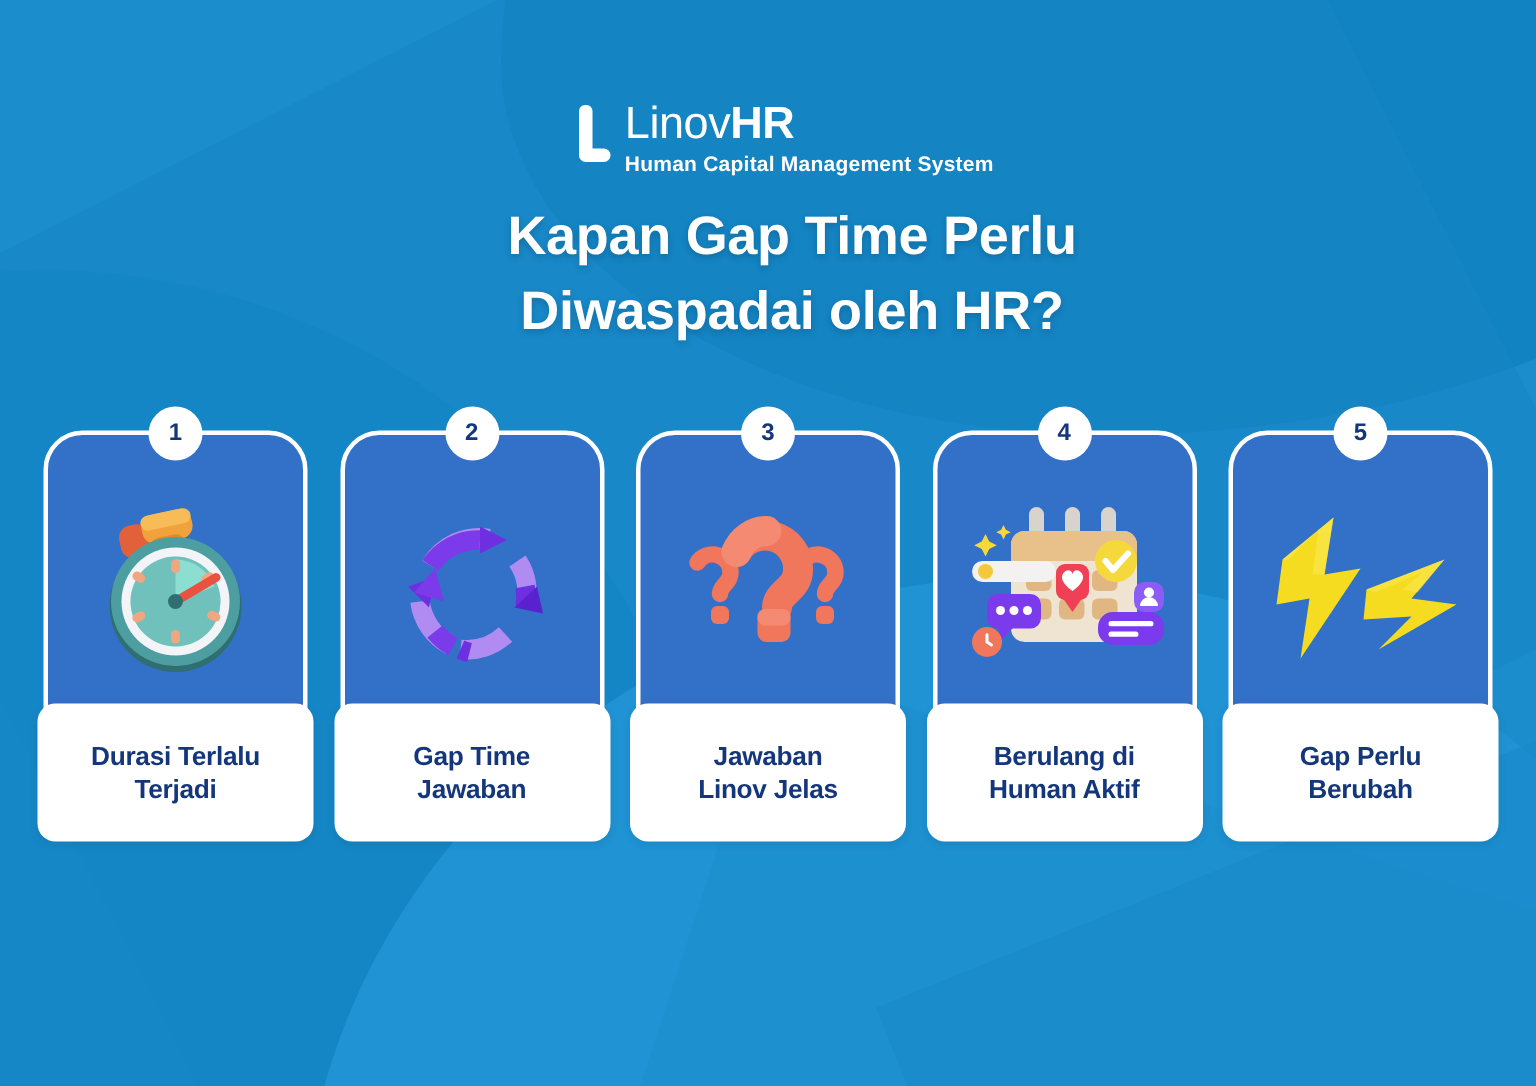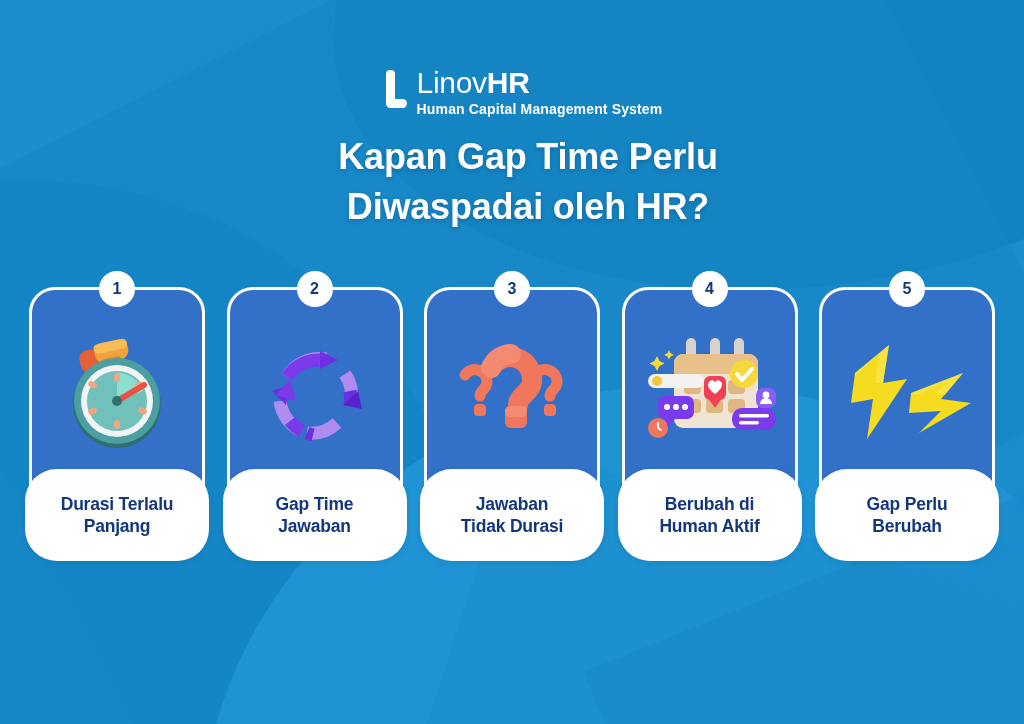--- a/index.html
+++ b/index.html
@@ -211,21 +211,21 @@
     z-index: 4;
   }
 
   .label-panel {
     position: absolute;
     bottom: 0;
     left: -4px;
     width: 184px;
     min-height: 92px;
     background: #ffffff;
-    border-radius: 32px;
+    border-radius: 12px;
     display: flex;
     align-items: center;
     justify-content: center;
     padding: 10px 8px;
     z-index: 3;
     box-shadow: 0 2px 6px rgba(0,0,0,.08);
   }
   .label-text {
     text-align: center;
     font-size: 17.5px;
@@ -294,21 +294,21 @@
               <rect x="38" y="52" width="6" height="9" rx="3" transform="rotate(120 41 56)"></rect>
             </g>
             <path d="M65 72 L92 56" stroke="#e8523f" stroke-width="6" stroke-linecap="round"></path>
             <circle cx="65" cy="72" r="5" fill="#2f6f72"></circle>
           </svg>
         </div>
       </div>
       <div class="label-panel">
         <div class="label-text">
           <span>Durasi Terlalu</span><br>
-          <span>Panjang</span>
+          <span>Terjadi</span>
         </div>
       </div>
     </div>
 
     <div class="card-wrap">
       <div class="badge">2</div>
       <div class="card">
         <div class="card-icon">
           <svg width="130" height="130" viewBox="0 0 130 130">
 
@@ -359,21 +359,21 @@
               <path d="M44 39 a22 22 0 0 1 20 -14" fill="none" stroke="#f58a72" stroke-width="20" stroke-linecap="round"></path>
               <rect x="58" y="77" width="22" height="22" rx="6" fill="#f0765c"></rect>
               <rect x="58" y="77" width="22" height="11" rx="5" fill="#f58a72"></rect>
             </g>
           </svg>
         </div>
       </div>
       <div class="label-panel">
         <div class="label-text">
           <span>Jawaban</span><br>
-          <span>Tidak Durasi</span>
+          <span>Linov Jelas</span>
         </div>
       </div>
     </div>
 
     <div class="card-wrap">
       <div class="badge">4</div>
       <div class="card">
         <div class="card-icon">
           <svg width="140" height="140" viewBox="0 0 140 140">
 
@@ -435,21 +435,21 @@
 
             <g fill="#f5d93c">
               <path d="M17 32 l2.5 5 l5 2.5 l-5 2.5 l-2.5 5 l-2.5 -5 l-5 -2.5 l5 -2.5 z"></path>
               <path d="M29 26 l1.6 3.2 l3.2 1.6 l-3.2 1.6 l-1.6 3.2 l-1.6 -3.2 l-3.2 -1.6 l3.2 -1.6 z"></path>
             </g>
           </svg>
         </div>
       </div>
       <div class="label-panel">
         <div class="label-text">
-          <span>Berubah di</span><br>
+          <span>Berulang di</span><br>
           <span>Human Aktif</span>
         </div>
       </div>
     </div>
 
     <div class="card-wrap">
       <div class="badge">5</div>
       <div class="card">
         <div class="card-icon">
           <svg width="140" height="130" viewBox="0 0 140 130">

